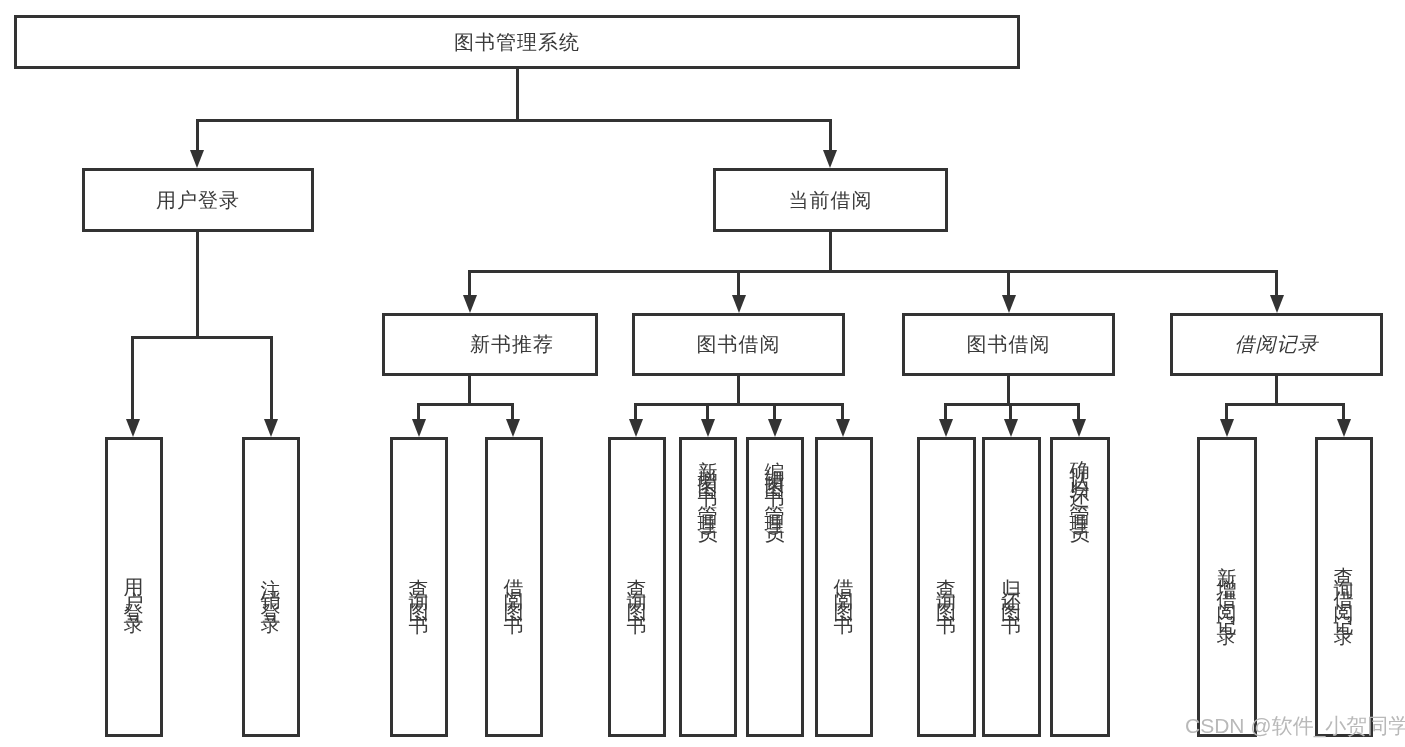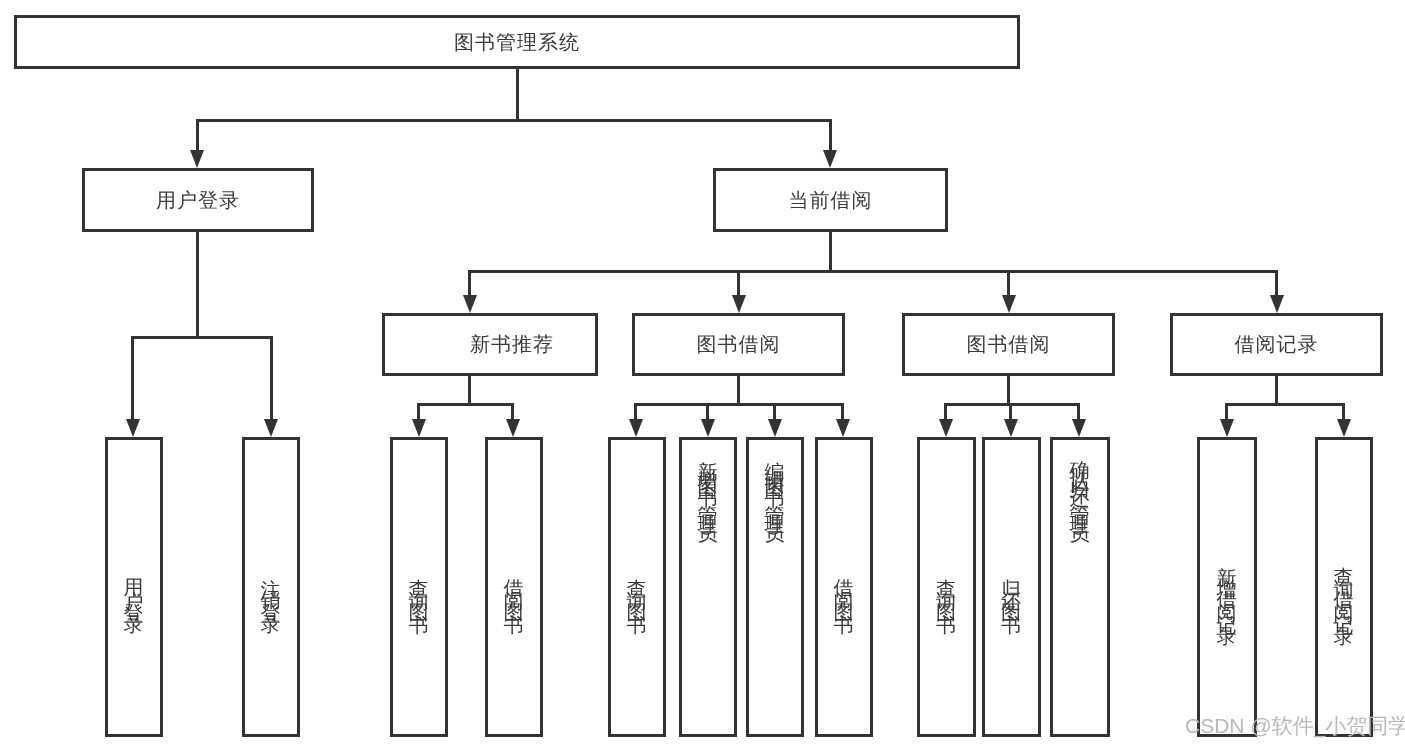--- a/index.html
+++ b/index.html
@@ -108,21 +108,21 @@
 
   <div class="box" style="left:382px; top:313px; width:216px; height:63px;padding-left:44px;">
     <span class="hlabel">新书推荐</span>
   </div>
   <div class="box" style="left:632px; top:313px; width:213px; height:63px;">
     <span class="hlabel">图书借阅</span>
   </div>
   <div class="box" style="left:902px; top:313px; width:213px; height:63px;">
     <span class="hlabel">图书借阅</span>
   </div>
-  <div class="box" style="left:1170px; top:313px; width:213px; height:63px;">
+  <div class="box" style="left:1170px; top:313px; width:213px; height:63px;font-style:italic;">
     <span class="hlabel">借阅记录</span>
   </div>
 
   <div class="vline" style="left:468px; top:376px; height:27px;"></div>
   <div class="hline" style="left:417px; top:403px; width:97px;"></div>
   <div class="vline" style="left:417px; top:403px; height:16px;"></div>
   <div class="arrow" style="left:412px; top:419px;"></div>
   <div class="vline" style="left:511px; top:403px; height:16px;"></div>
   <div class="arrow" style="left:506px; top:419px;"></div>
 

